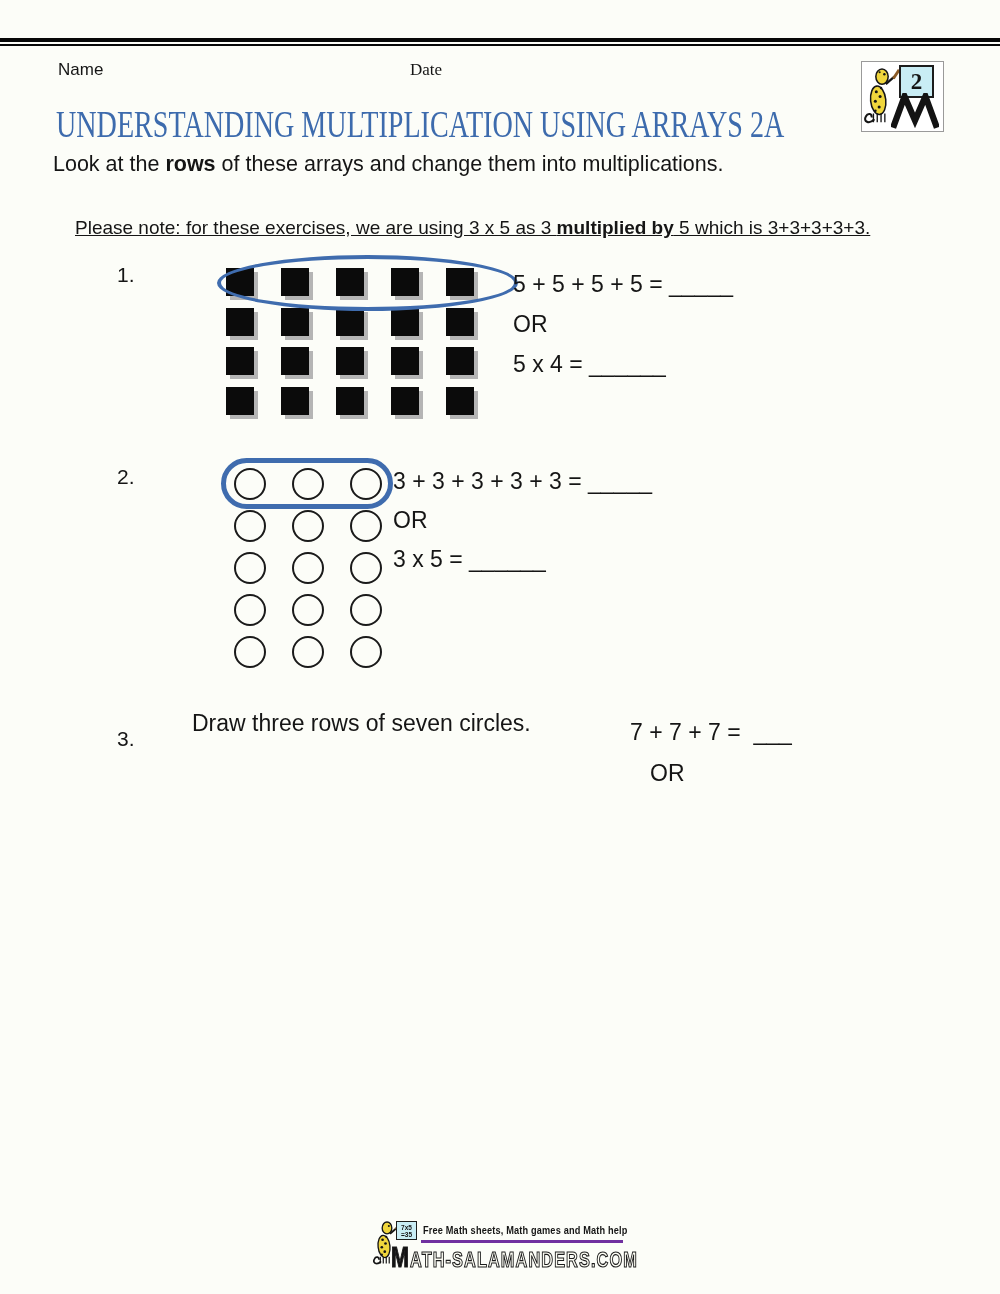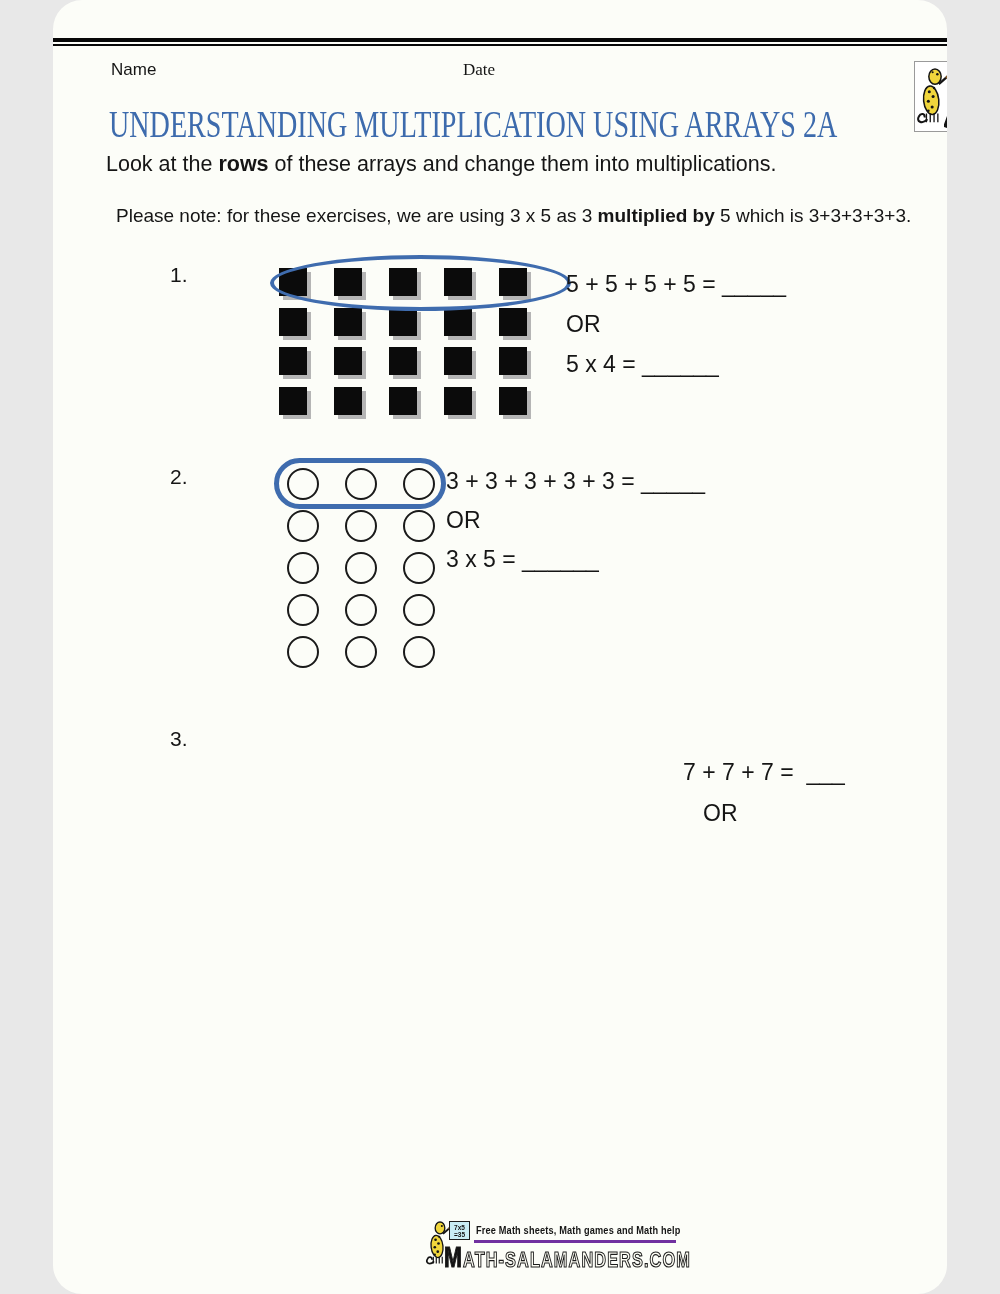--- a/index.html
+++ b/index.html
@@ -1,19 +1,19 @@
 <!DOCTYPE html>
 <html style="--title_blue: #3d6bad; --highlight_blue: #3f6cae; --purple_rule: #7030a0; --card_blue: #c9edf5; --salamander_yellow: #f0d63c;"><head>
 <meta charset="utf-8">
 <style>
   html,body { margin:0; padding:0; background:#e8e8e8; }
   .page {
-    position:relative; width:894px; height:1294px; margin:0 auto;
+    position:relative; width:1000px; height:1294px; margin:0 auto;
     background:#fcfdf8; overflow:hidden;
-    font-family:"Liberation Sans", sans-serif; color:#151515;border-radius:29px;
+    font-family:"Liberation Sans", sans-serif; color:#151515;
   }
   .top-rule {
     position:absolute; left:0; right:0; top:38px; height:1.5px;
     border-top:4.5px solid #070707; border-bottom:2.5px solid #070707;
   }
   .name-label { position:absolute; left:58px; top:60px; font-size:17px; }
   .date-label { position:absolute; left:410px; top:60px; font-size:17px;font-family:Liberation Serif, serif; }
 
   
   .logo-box { position:absolute; left:861px; top:61px; width:81px; height:69px;
@@ -26,21 +26,21 @@
   .lg-m { position:absolute; left:29px; top:31px; }
   .lg-m path, .f-m path { fill:none; stroke:#131313; }
 
   .title {
     position:absolute; left:56px; top:103px; margin:0; white-space:nowrap;
     font-family:"Liberation Serif", serif; font-weight:normal;
     font-size:37px; color:var(--title_blue,#3d6bad);
     transform:scaleX(0.76); transform-origin:left;
   }
   .subtitle { position:absolute; left:53px; top:152px; margin:0; font-size:21.5px; }
-  .note { position:absolute; left:63px; top:205px; margin:0; font-size:19px; }
+  .note { position:absolute; left:63px; top:205px; margin:12px; font-size:19px;text-decoration:underline; }
 
   .qnum { position:absolute; font-size:21px; }
   .q1num { left:117px; top:263px; }
   .q2num { left:117px; top:465px; }
   .q3num { left:117px; top:727px; }
 
   
   .grid { position:absolute; display:flex; flex-direction:column; }
   .q1grid { left:226px; top:268px; gap:11.5px; }
   .q2grid { left:234px; top:468px; gap:10px; }
@@ -55,21 +55,21 @@
     border:4px solid var(--highlight_blue,#3f6cae); border-radius:50%; }
   .stadium { position:absolute; left:221px; top:458px; width:162px; height:41px;
     border:5px solid var(--highlight_blue,#3f6cae); border-radius:26px; }
 
   
   .eqs { position:absolute; font-size:23px; white-space:pre; }
   .q1eqs { left:513px; top:264px; }
   .q1eqs .eq-line { line-height:40px; }
   .q2eqs { left:393px; top:462px; }
   .q2eqs .eq-line { line-height:39px; }
-  .q3eqs { left:630px; top:712px;margin-top:40px; }
+  .q3eqs { left:630px; top:712px; }
   .q3eqs .eq-line { line-height:41px; }
   .q3eqs .eq-line:nth-child(2) { padding-left:20px; }
   .q3eqs .eq-line:nth-child(3) { padding-left:15px; }
   .q3-instruction { position:absolute; left:192px; top:710px; margin:0; font-size:23px; }
 
   
   .f-sala { position:absolute; left:372px; top:1219px; }
   .f-board { position:absolute; left:396px; top:1221px; width:19px; height:17px;
     background:var(--card_blue,#c9edf5); border:1.5px solid #1d1d1d;
     display:flex; flex-direction:column; align-items:center; justify-content:center;
@@ -186,20 +186,21 @@
       <div class="array-row">
         <div class="cell-circle"></div>
         <div class="cell-circle"></div>
         <div class="cell-circle"></div>
       </div>
     </div>
   <div class="stadium"></div>
   <div class="eqs q2eqs"><div class="eq-line">3 + 3 + 3 + 3 + 3 = _____</div><div class="eq-line">OR</div><div class="eq-line">3 x 5 = ______</div></div>
 
   <div class="qnum q3num">3.</div>
+  <p class="q3-instruction">Draw three rows of seven circles.</p>
   <div class="eqs q3eqs"><div class="eq-line">7 + 7 + 7 = &nbsp;___</div><div class="eq-line">OR</div></div>
 
   <svg class="f-sala" width="30" height="49" viewBox="0 0 40 66">
     <path d="M12,57 C6,63 0,59 3,54 C5,50 10,51 9,55" fill="none" stroke="#151515" stroke-width="2.4"></path>
     <ellipse cx="16" cy="37" rx="8" ry="15" transform="rotate(-6 16 37)" fill="#f0d63c" stroke="#151515" stroke-width="1.8"></ellipse>
     <ellipse cx="20" cy="12" rx="6.5" ry="8" fill="#f0d63c" stroke="#151515" stroke-width="1.8"></ellipse>
     <path d="M24,20 L33,12" fill="none" stroke="#151515" stroke-width="2.6"></path>
     <path d="M32,14 L38,5" stroke="#8a5a26" stroke-width="3.2" fill="none"></path>
     <circle cx="22.5" cy="9.5" r="1.4" fill="#151515"></circle>
     <g fill="#151515">

